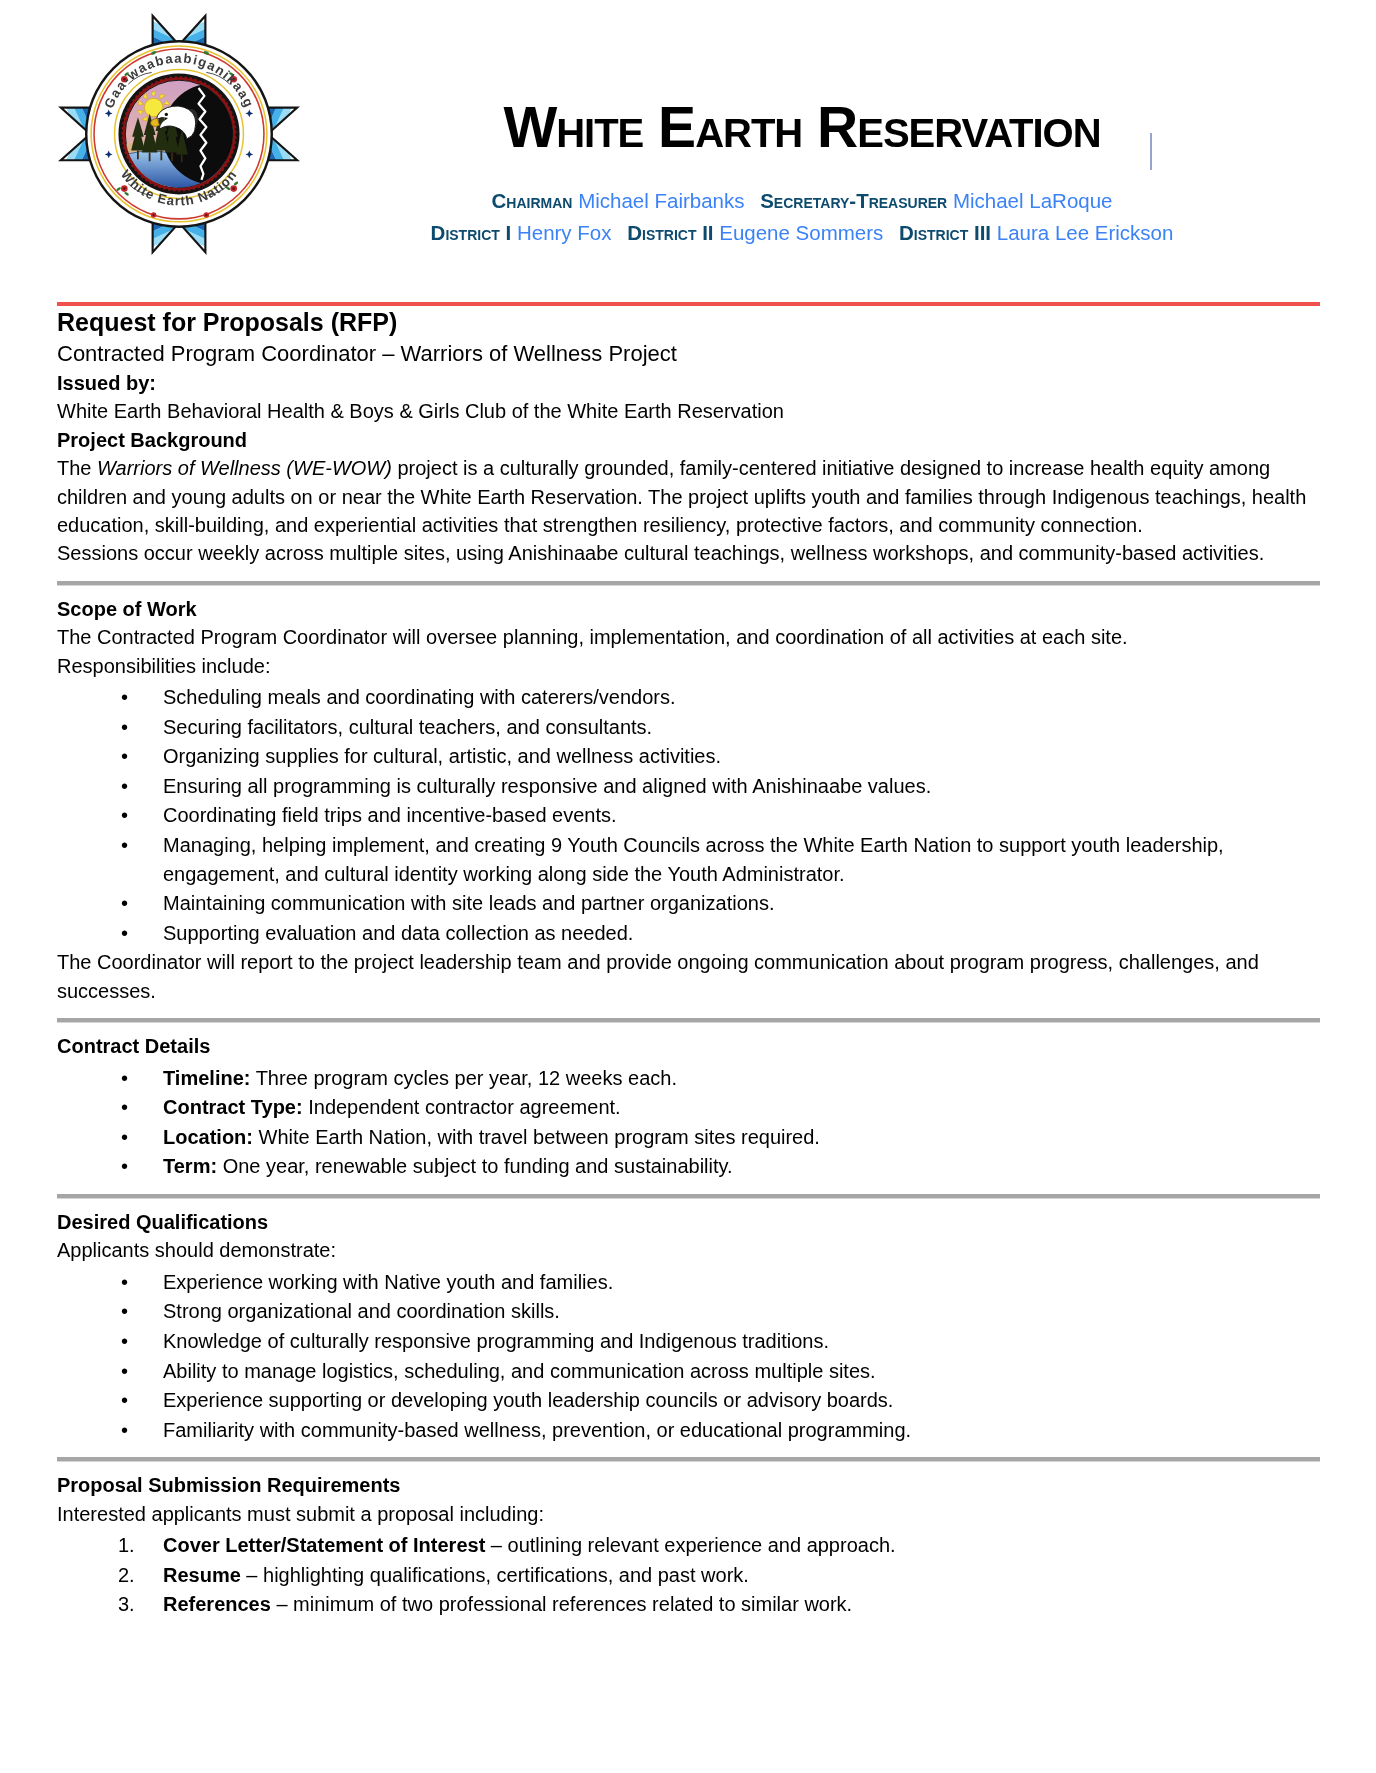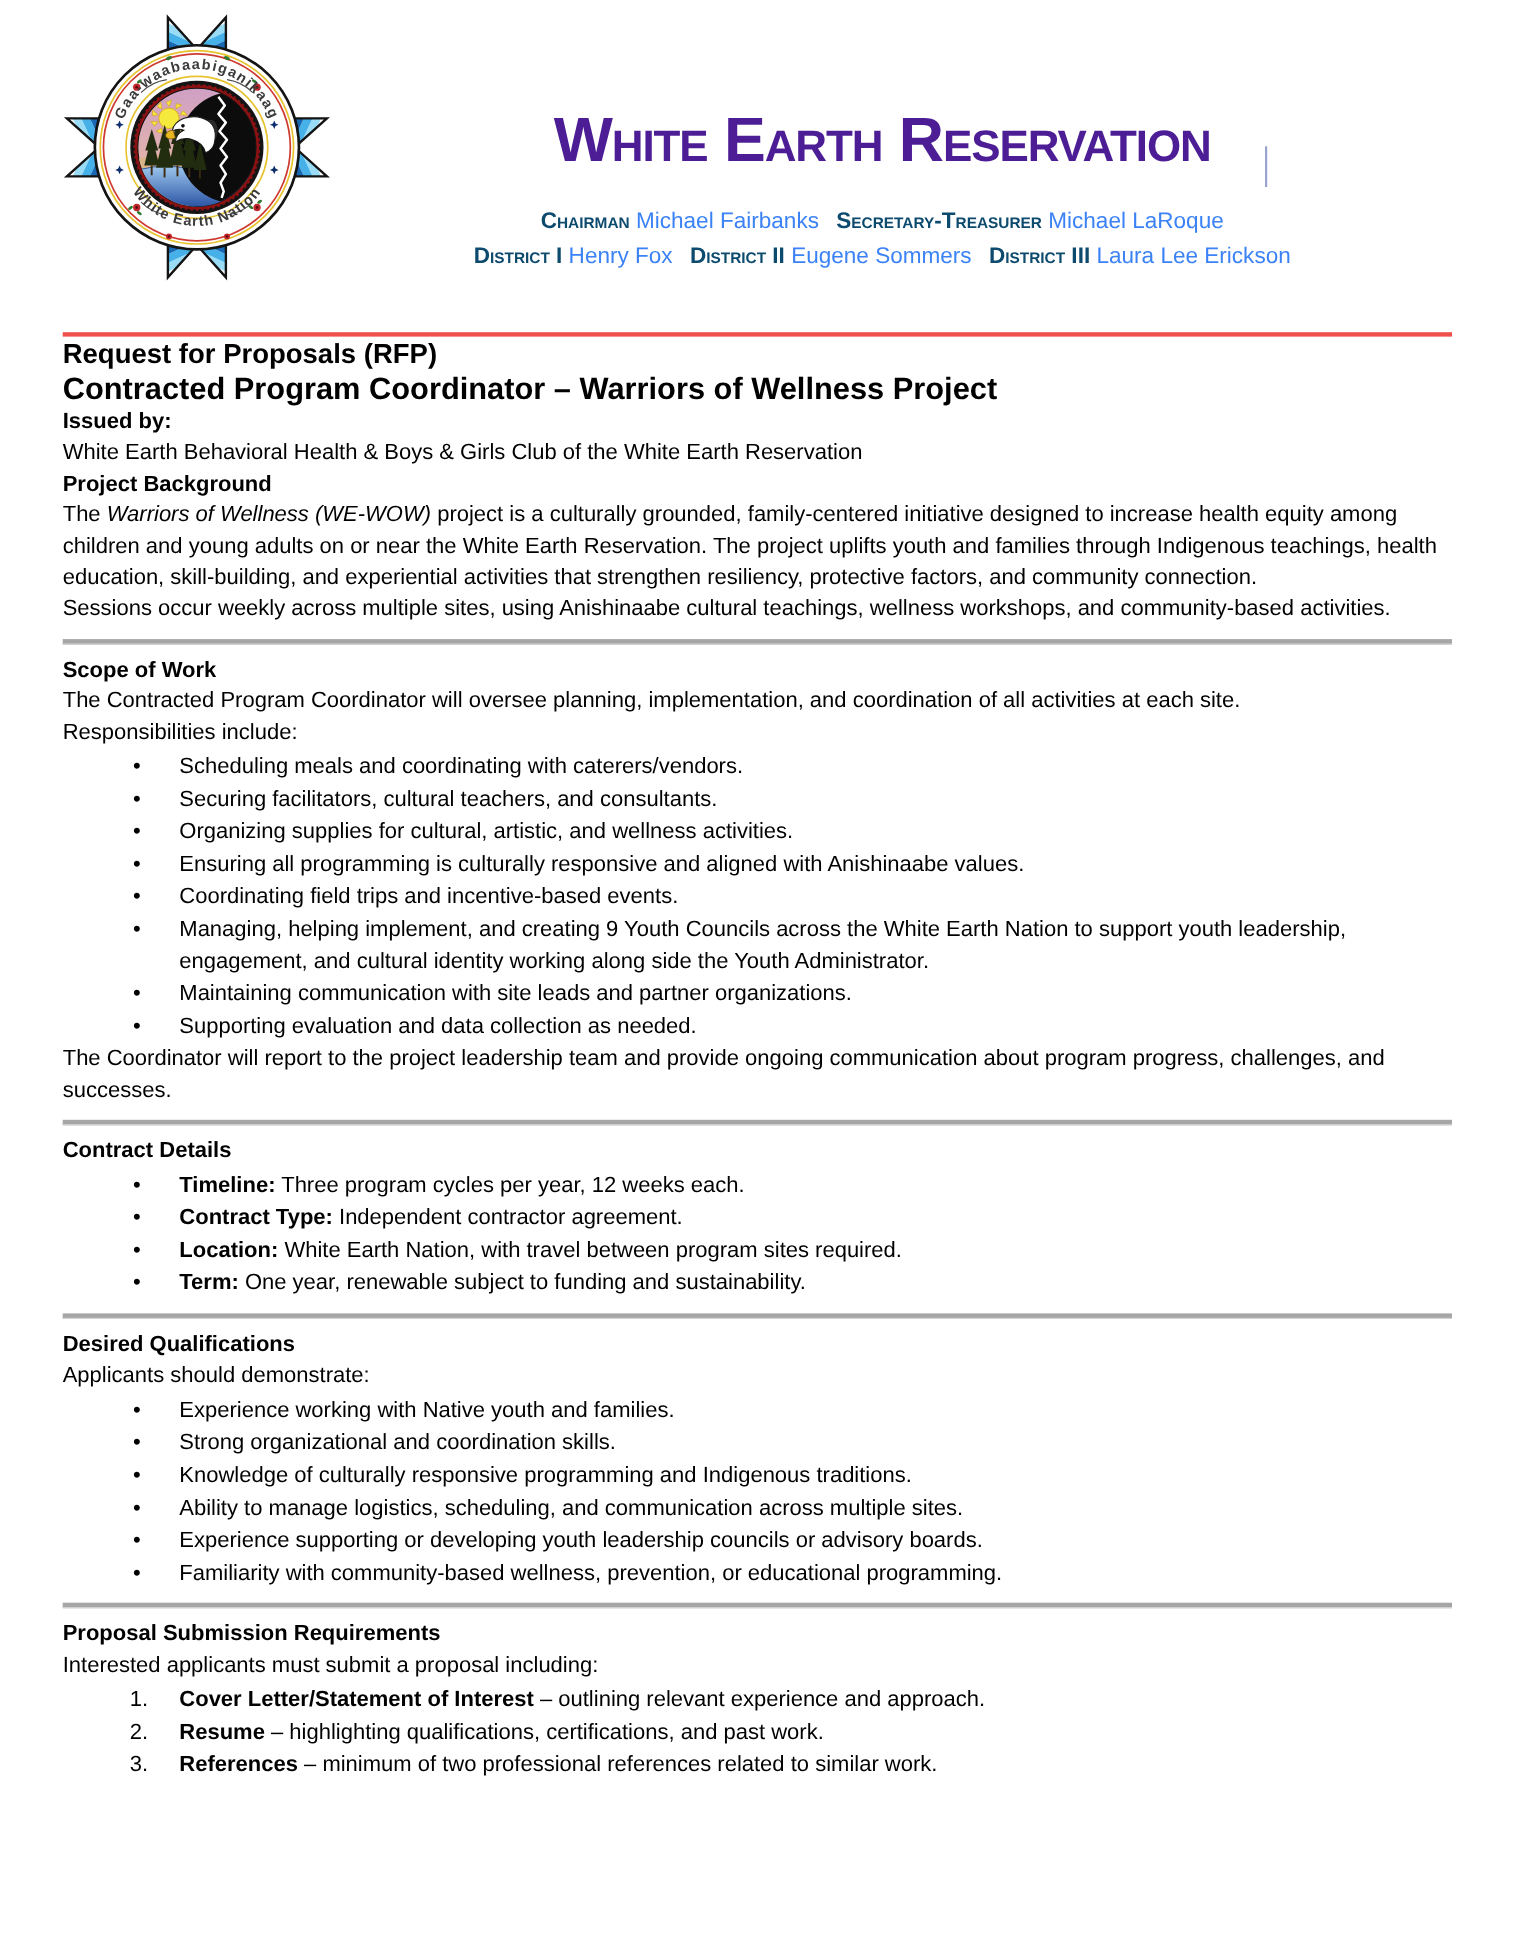--- a/index.html
+++ b/index.html
@@ -11,33 +11,33 @@
     font-family:"Liberation Sans", sans-serif;
     color:#000;
     overflow:hidden;
   }
   
   .letterhead{position:relative;height:306px;}
   .logo{position:absolute;left:50px;top:6px;width:258px;height:250px;}
   .head-text{position:absolute;left:420px;top:98px;width:764px;text-align:center;}
   .title{
     font-size:57px;font-weight:bold;font-variant:small-caps;
-    color:#4c1d95;line-height:1.05;letter-spacing:-1px;white-space:nowrap;
+    color:#000000;line-height:1.05;letter-spacing:-1px;white-space:nowrap;
   }
   .officials{margin-top:27px;font-size:20.5px;line-height:32px;color:#2e4596;white-space:nowrap;}
   .pair{margin:0 5px;}
   .sc{font-variant:small-caps;font-weight:bold;color:#0c4a6e;}
   .nm{color:#3b82f6;}
   .caret{position:absolute;left:1150px;top:133px;width:2px;height:37px;background:#98a4cf;}
   .rule{position:absolute;top:302px;left:57px;width:1263px;height:4px;background:#ef504b;}
   
   .content{padding:0 56px 0 57px;font-size:20px;line-height:28.4px;}
   .content p{margin:0;}
   .h1{font-size:25px;line-height:33px;font-weight:bold;margin:50px 0 0;}
-  .h2{font-size:28px;line-height:30px;font-weight:bold;margin:8px 0 0;}
+  .h2{font-size:22px;line-height:30px;font-weight:normal;margin:8px 0 0;}
   .h3{font-weight:bold;margin:0;}
   .b{font-weight:bold;}
   .i{font-style:italic;}
   .mt6{margin-top:6px;}
   .divider{height:4px;background:#a6a6a6;border-bottom:1px solid #d6d6d6;margin:13px 0 9px;}
   ul.blt, ol.nmb{list-style:none;margin:3px 0 0;padding:0;}
   ul.blt li, ol.nmb li{position:relative;padding-left:106px;line-height:28.6px;margin:0 0 1px;}
   ul.blt li::before{content:"\2022";position:absolute;left:64px;top:0;font-size:20px;}
   ol.nmb li .num{position:absolute;left:61px;top:0;}
 </style>

